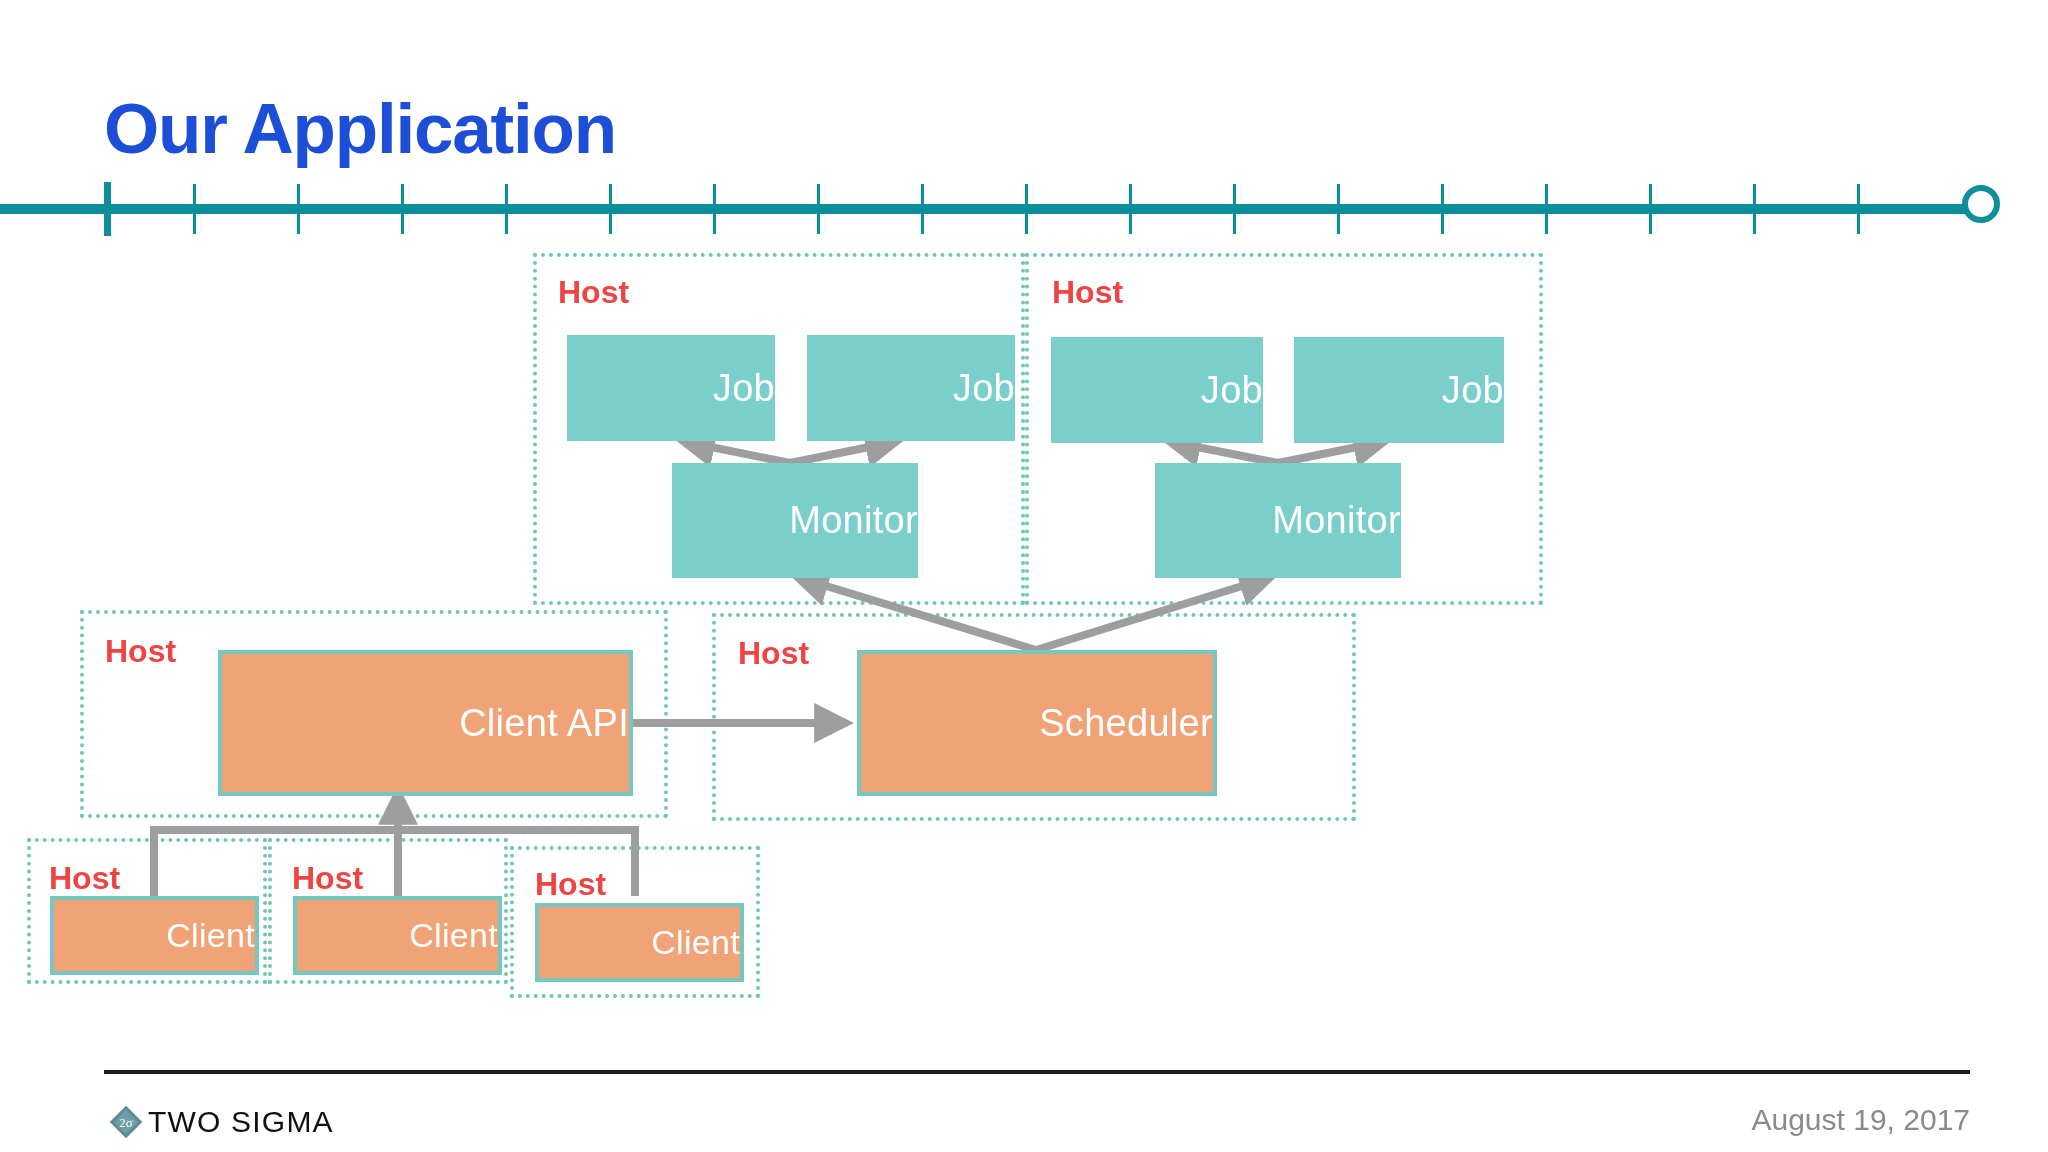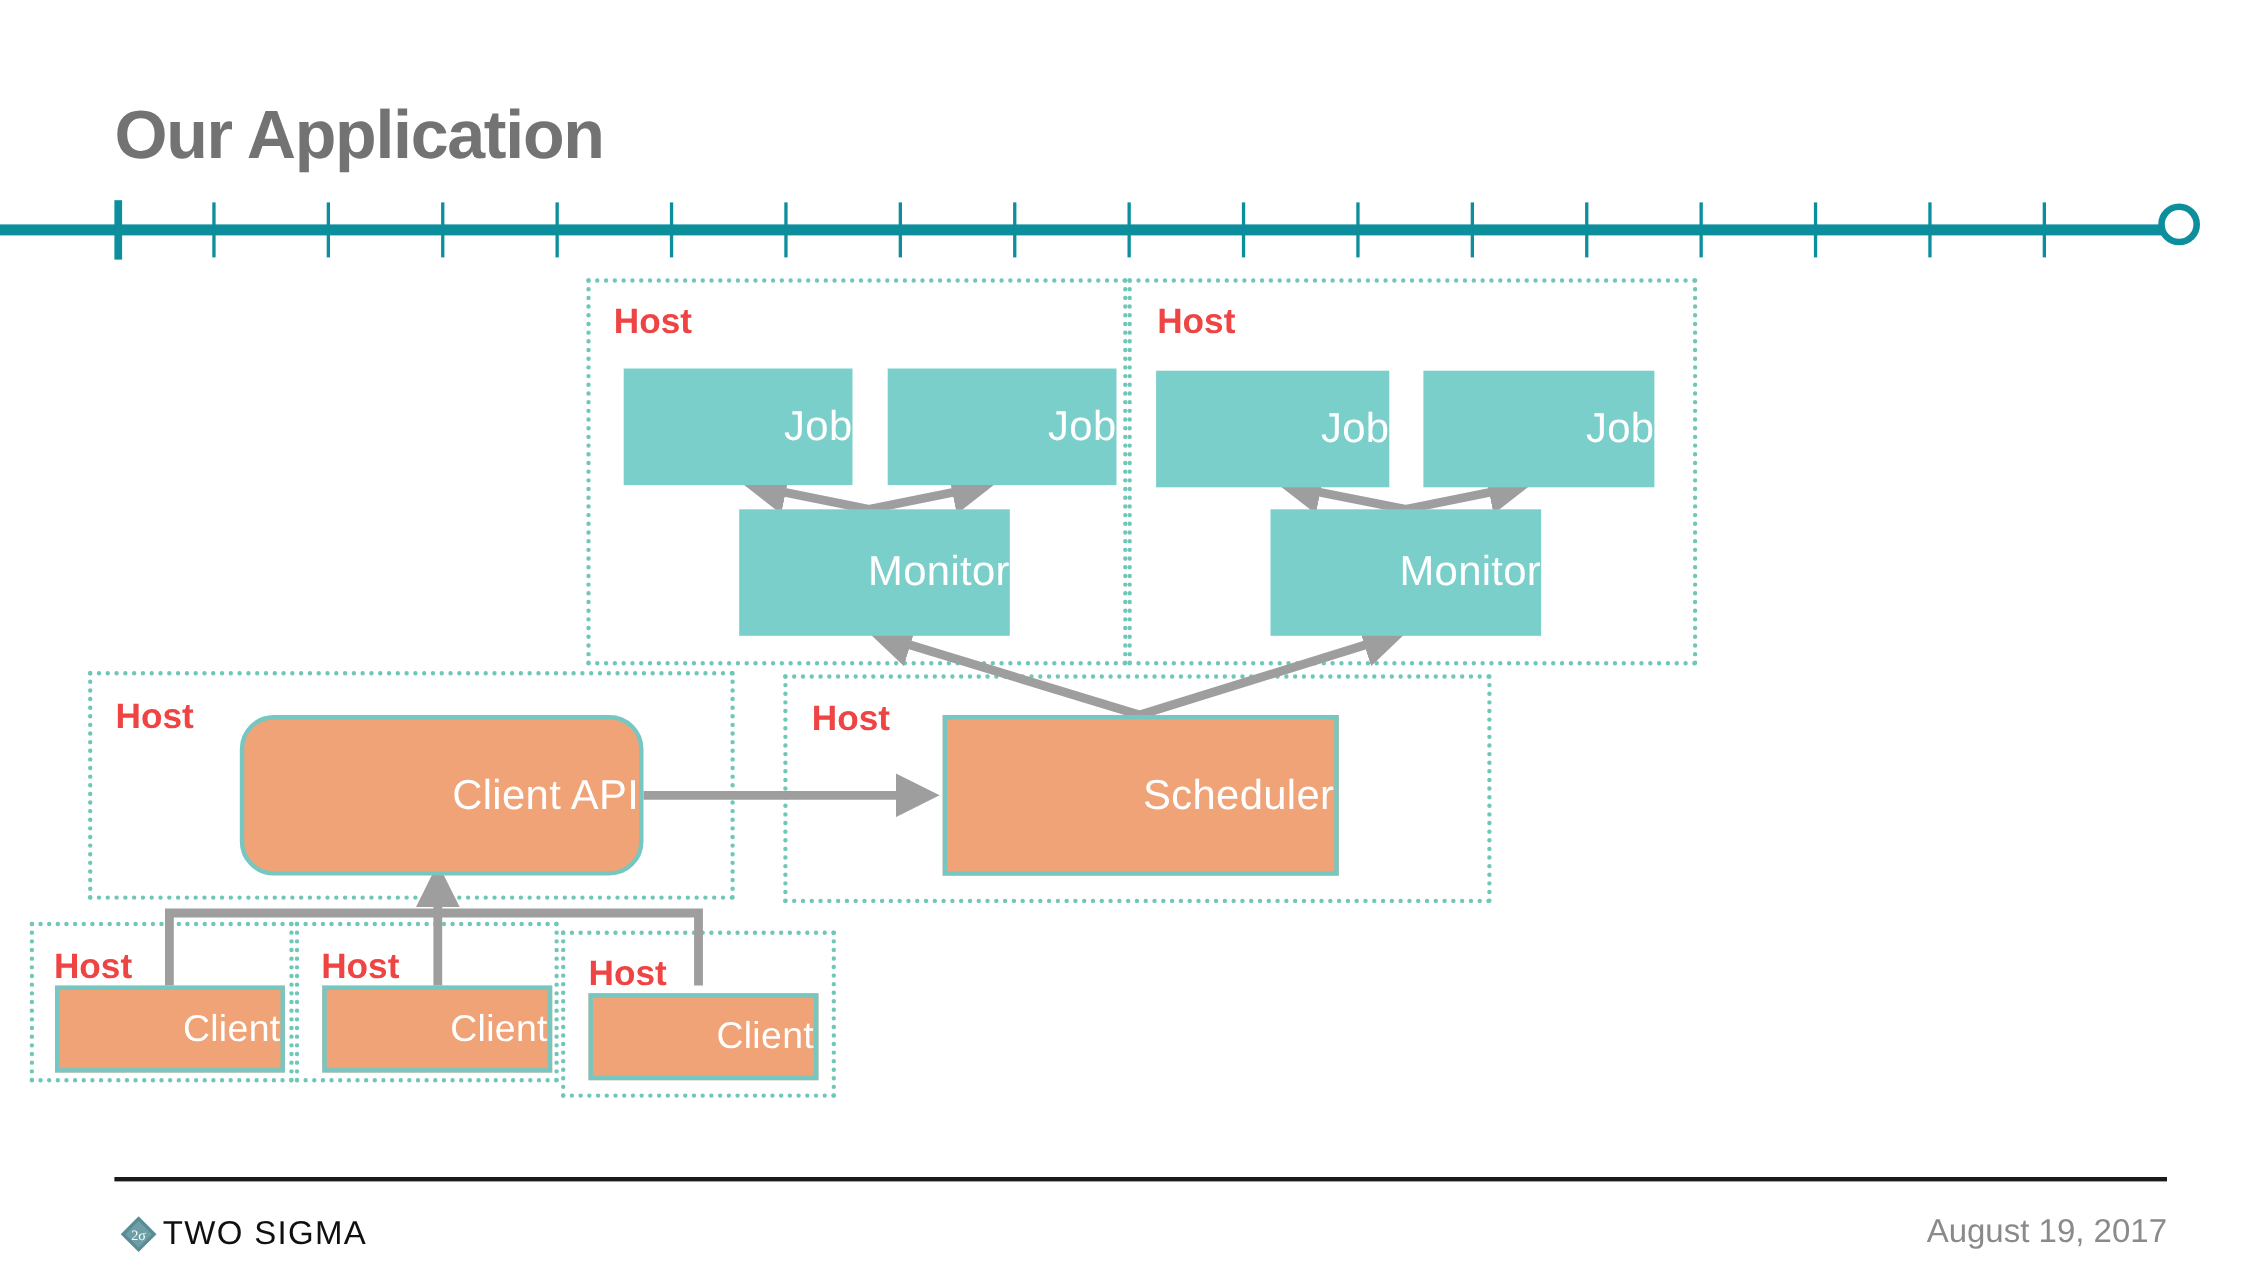--- a/index.html
+++ b/index.html
@@ -14,23 +14,23 @@
     overflow: hidden;
     font-family: "Liberation Sans", sans-serif;
     -webkit-font-smoothing: antialiased;
   }
 
   
   .slide-title {
     position: absolute;
     left: 104px;
     top: 93px;
-    font-size: 62px;
+    font-size: 71px;
     font-weight: bold;
-    color: #737373;
+    color: #1d4ed8;
     letter-spacing: -1.2px;
     line-height: 1;
     white-space: nowrap;
   }
 
   
   .timeline {
     position: absolute;
     left: 0;
     top: 204px;
@@ -244,21 +244,21 @@
   <div class="node teal" style="left:1051px; top:337px; width:212px; height:106px;">
     <span>Job</span>
   </div>
   <div class="node teal" style="left:1294px; top:337px; width:210px; height:106px;">
     <span>Job</span>
   </div>
   <div class="node teal" style="left:1155px; top:463px; width:246px; height:115px;">
     <span>Monitor</span>
   </div>
 
-  <div class="node orange" style="left:218px; top:650px; width:367px; height:146px;border-radius:31px;">
+  <div class="node orange" style="left:218px; top:650px; width:415px; height:146px;">
     <span>Client API</span>
   </div>
 
   <div class="node orange" style="left:857px; top:650px; width:360px; height:146px;">
     <span>Scheduler</span>
   </div>
 
   <div class="node orange" style="left:50px; top:896px; width:209px; height:79px; font-size:34px;">
     <span>Client</span>
   </div>

